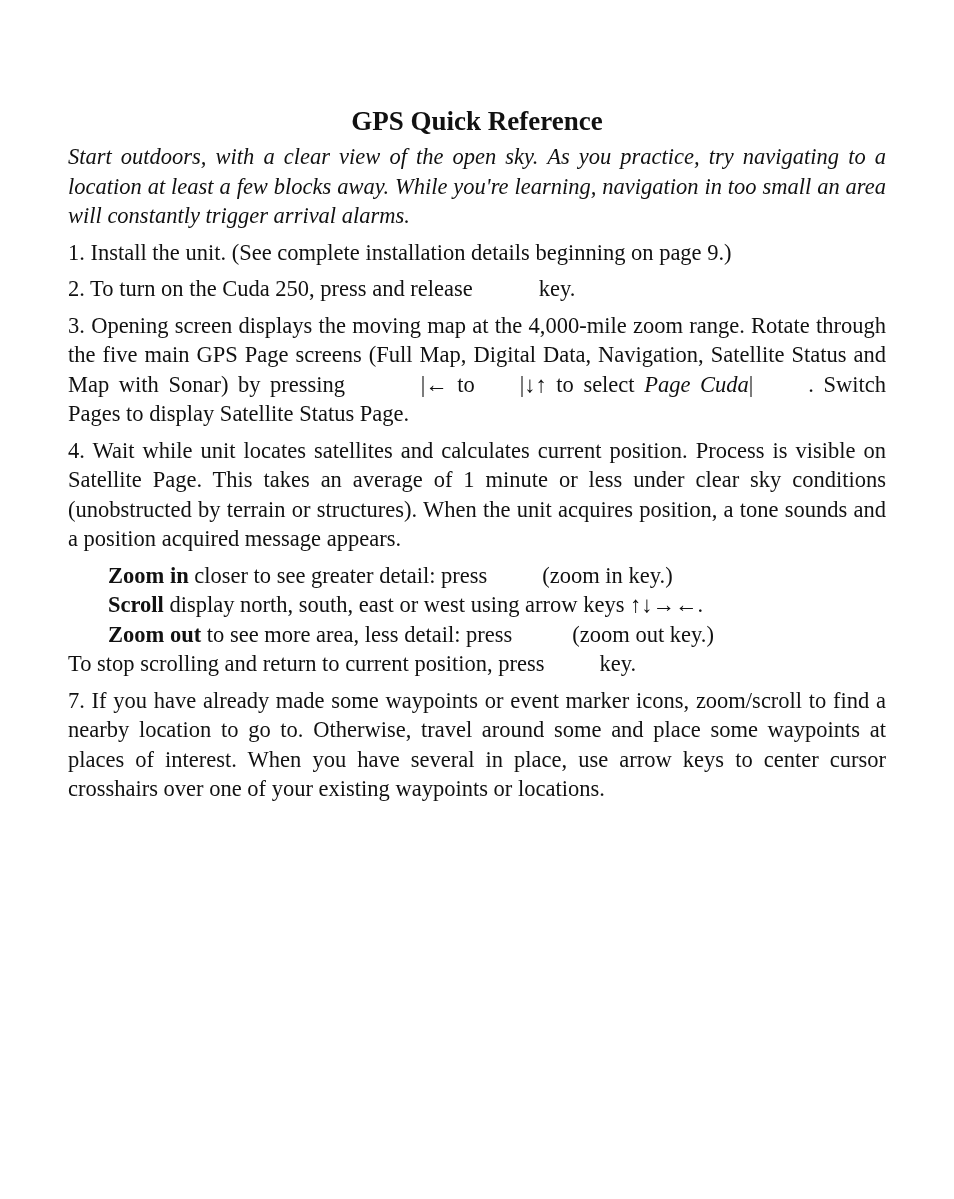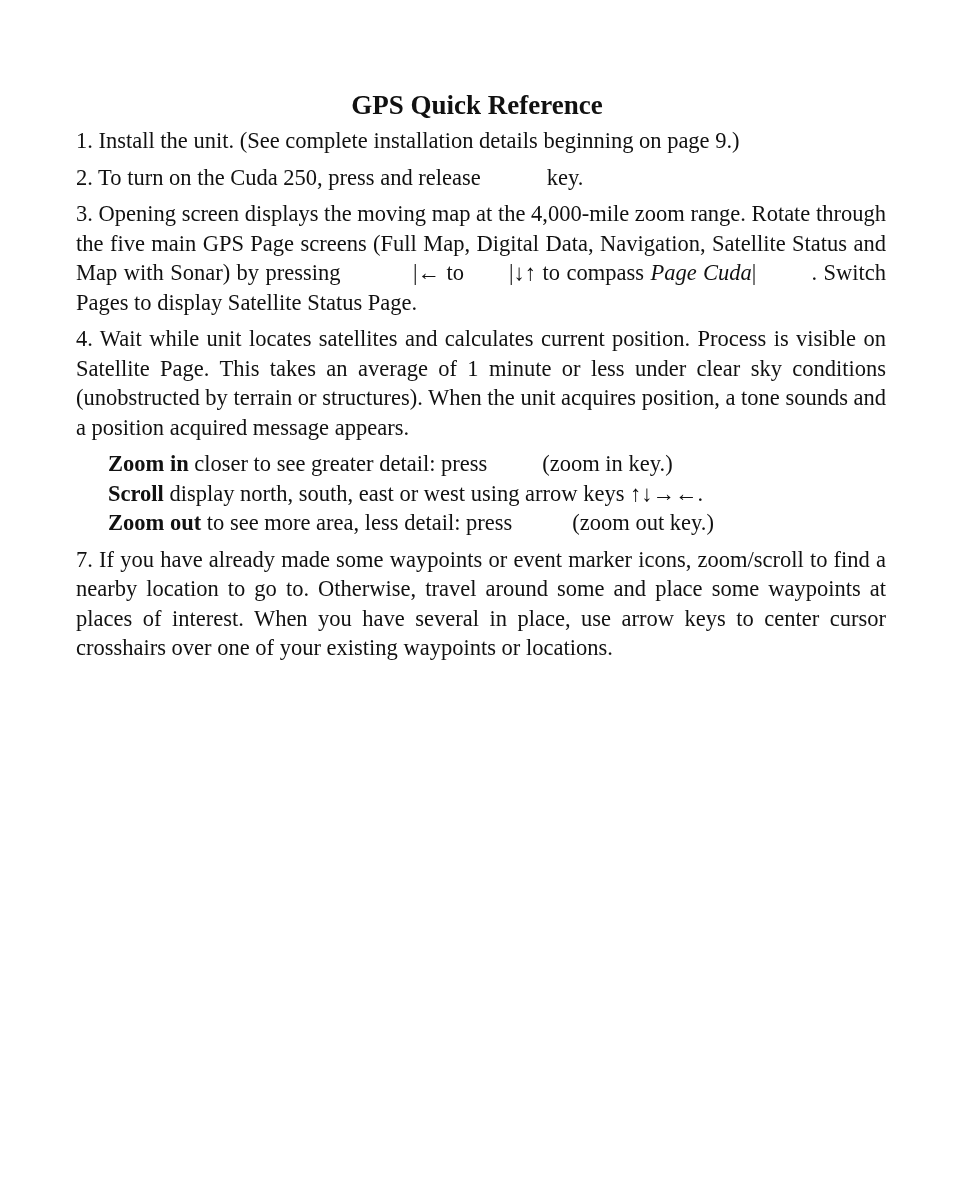--- a/index.html
+++ b/index.html
@@ -1,52 +1,54 @@
 <!DOCTYPE html>
 <html><head>
   <meta charset="utf-8">
   <style>
     html, body { margin: 0; padding: 0; background: #ffffff; }
     body { width: 954px; height: 1199px; position: relative; overflow: hidden;
            font-family: "DejaVu Serif", "Liberation Serif", serif; color: #111; }
-    .page { position: absolute; left: 68px; top: 88px; width: 818px; }
+    .page { position: absolute; left: 68px; top: 104px; width: 818px; }
     .title { text-align: center; font-weight: bold; font-size: 27px; margin: 0 0 4px 0; line-height: 34px;
              font-family: "Liberation Serif", serif; }
     .intro { font-style: italic; text-align: justify; text-align-last: left; font-size: 22.5px; line-height: 29.5px;
              margin: 0 0 7px 0; font-family: "Liberation Serif", serif; }
-    p.step { margin: 0 0 7px 8px; font-size: 22.5px; line-height: 29.5px; text-align: justify; text-align-last: left;
+    p.step { margin: 0 0 7px 0; font-size: 22.5px; line-height: 29.5px; text-align: justify; text-align-last: left;
              font-family: "Liberation Serif", serif; }
     .indent { padding-left: 40px; display: block; }
     .gap { display: inline-block; } .g55 { width: 55px; } .g65 { width: 66px; } .g90 { width: 90px; } .g45 { width: 45px; } .g60 { width: 60px; }
     b { font-weight: bold; }
     i { font-style: italic; }
     .sub { margin: 0 0 7px 0; font-size: 22.5px; line-height: 29.5px; font-family: "Liberation Serif", serif; }
   </style>
 </head>
 <body>
 
 <div class="page">
   <h1 class="title">GPS Quick Reference</h1>
+  <p class="intro">Start outdoors, with a clear view of the open sky. As you practice, try navigating to a location at least a few blocks away. While you're learning, navigation in too small an area will constantly trigger arrival alarms.</p>
 
   <p class="step">1. Install the unit. (See complete installation details beginning on page 9.)</p>
 
   <p class="step">
     <span>2. To turn on the Cuda 250, press and release</span><span class="gap g65"></span><span>key.</span>
   </p>
 
   <p class="step">
     <span>3. Opening screen displays the moving map at the 4,000-mile zoom range. Rotate through the five main GPS Page screens (Full Map, Digital Data, Navigation, Satellite Status and Map with Sonar) by pressing</span>
-    <span class="gap g65"></span><span>|← to</span><span class="gap g45"></span><span>|↓↑ to compass</span> <i>Page Cuda</i><span>|</span><span class="gap g55"></span><span>. Switch Pages to display Satellite Status Page.</span>
+    <span class="gap g65"></span><span>|← to</span><span class="gap g45"></span><span>|↓↑ to select</span> <i>Page Cuda</i><span>|</span><span class="gap g55"></span><span>. Switch Pages to display Satellite Status Page.</span>
   </p>
 
   <p class="step">4. Wait while unit locates satellites and calculates current position. Process is visible on Satellite Page. This takes an average of 1 minute or less under clear sky conditions (unobstructed by terrain or structures). When the unit acquires position, a tone sounds and a position acquired message appears.</p>
 
 
   <div class="sub">
     <span class="indent"><b>Zoom in</b> <span>closer to see greater detail: press</span><span class="gap g55"></span><span>(zoom in key.)</span></span>
     <span class="indent"><b>Scroll</b> <span>display north, south, east or west using arrow keys ↑↓→←.</span></span>
     <span class="indent"><b>Zoom out</b> <span>to see more area, less detail: press</span><span class="gap g60"></span><span>(zoom out key.)</span></span>
+    <span><span>To stop scrolling and return to current position, press</span><span class="gap g55"></span><span>key.</span></span>
   </div>
 
 
   <p class="step">7. If you have already made some waypoints or event marker icons, zoom/scroll to find a nearby location to go to. Otherwise, travel around some and place some waypoints at places of interest. When you have several in place, use arrow keys to center cursor crosshairs over one of your existing waypoints or locations.</p>
 
 </div>
 
 </body></html>

